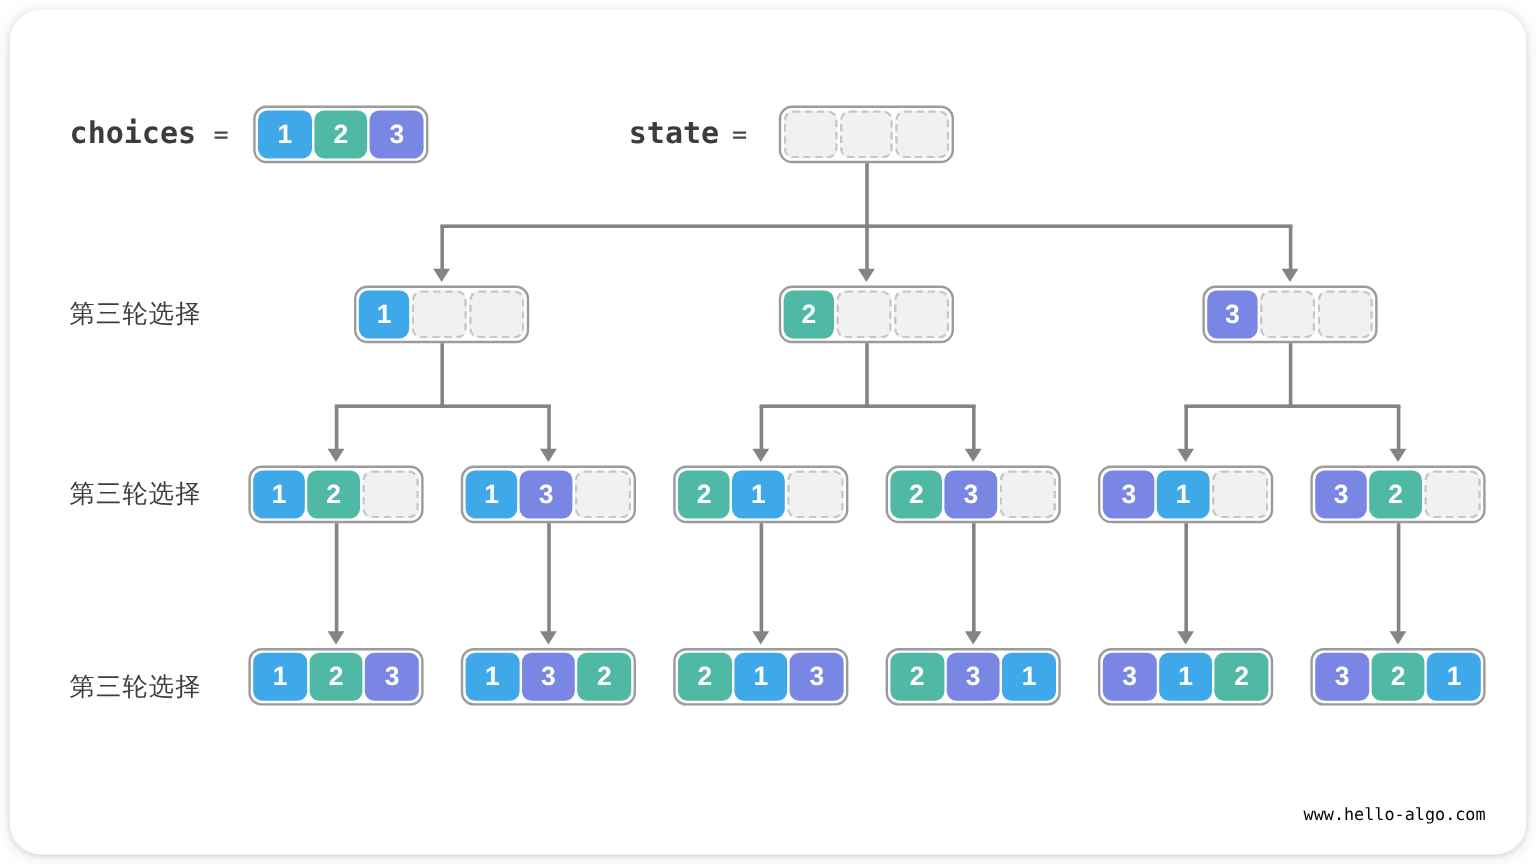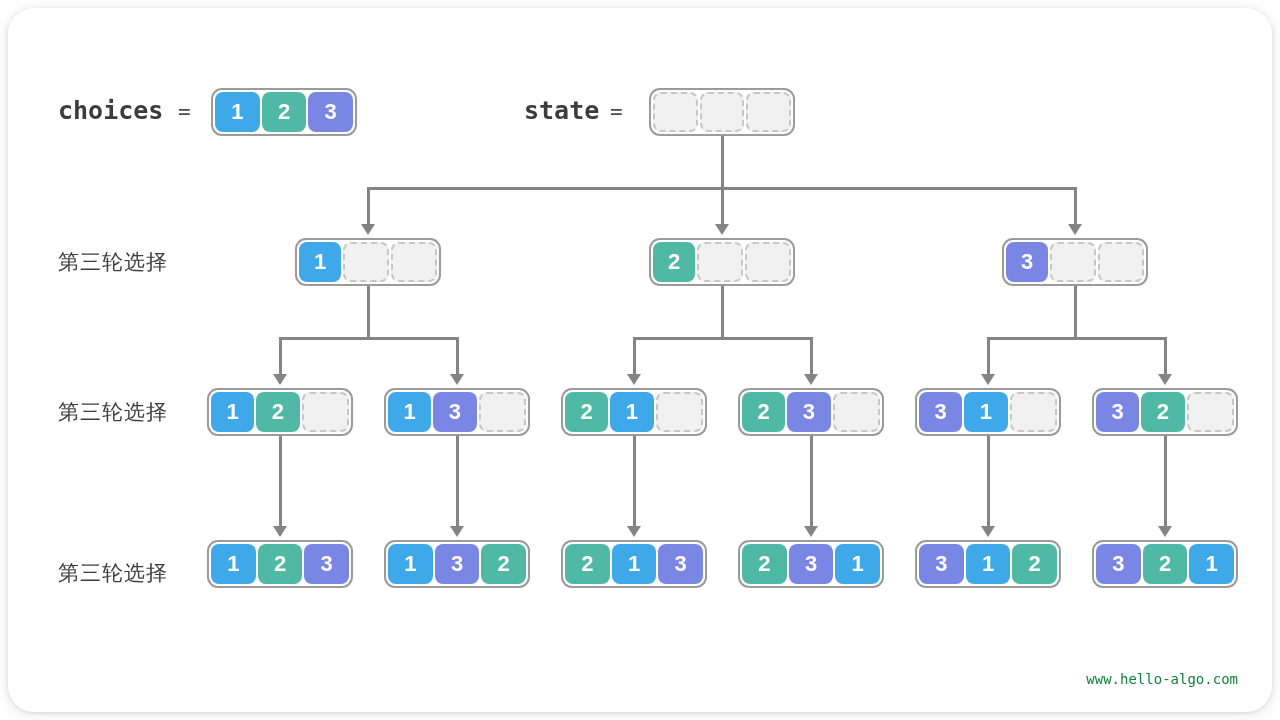--- a/index.html
+++ b/index.html
@@ -31,21 +31,21 @@
   .cell.empty{background:var(--empty-fill);border:2px dashed var(--empty-border);}
 
   
   .edge{position:absolute;background:var(--arrow);}
   .ahead{position:absolute;width:0;height:0;
          border-left:7px solid transparent;border-right:7px solid transparent;
          border-top:11px solid var(--arrow);}
 
   .watermark{position:absolute;top:671px;right:42px;
              font-family:"DejaVu Sans Mono","Liberation Mono",monospace;
-             font-size:14px;color:#15803d;}
+             font-size:14px;color:#000000;}
 </style>
 </head>
 <body>
 
 <div class="card"></div>
 <div class="stage">
 
   <div class="mono-label" style="left:58px;top:96px">choices</div>
   <div class="equals" style="left:178px;top:99px">=</div>
   <div class="abox" style="left:211px;top:88px">

